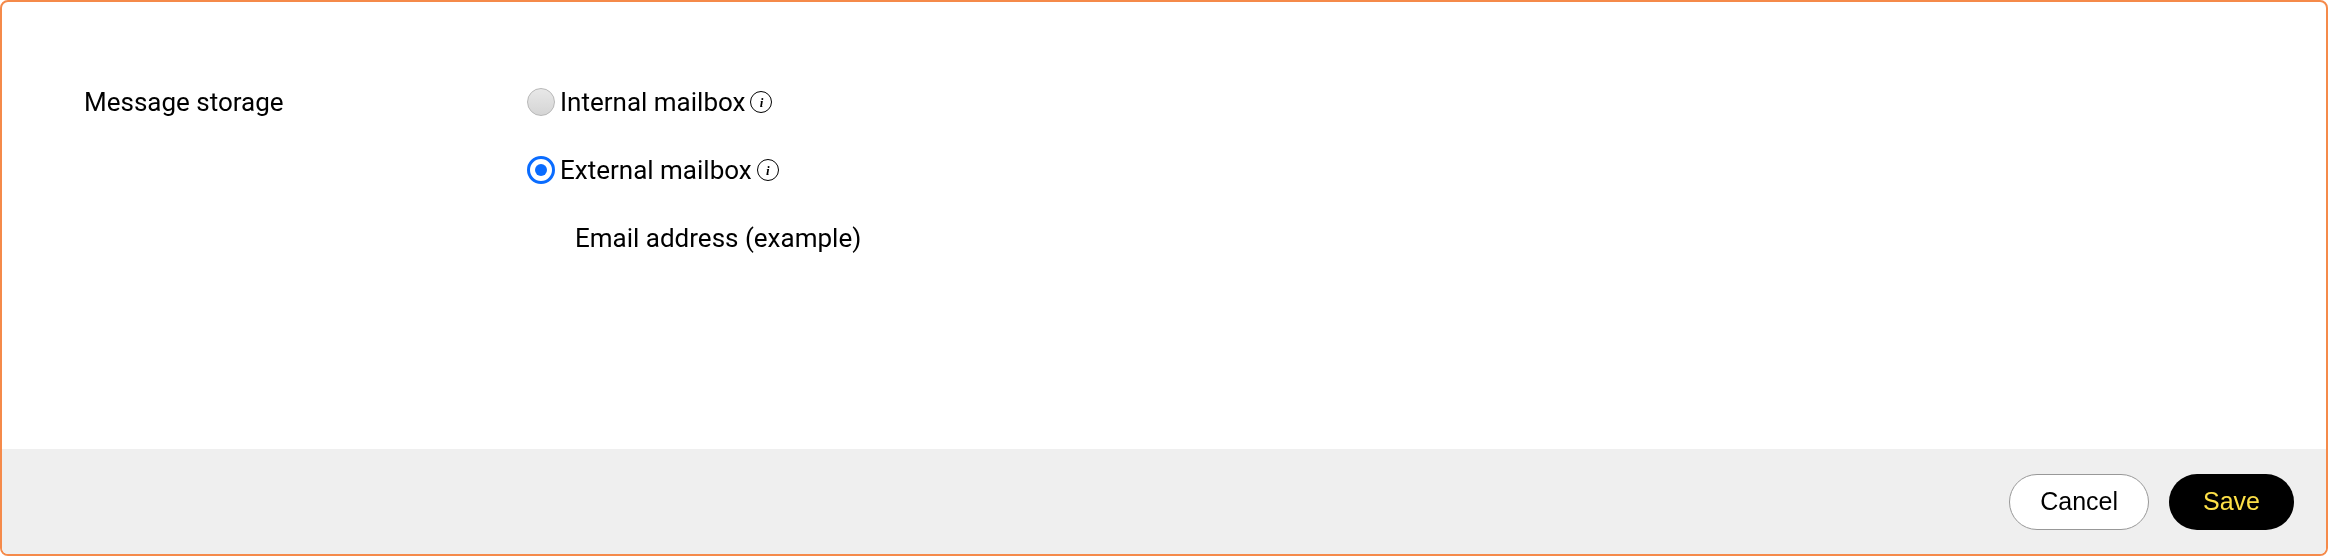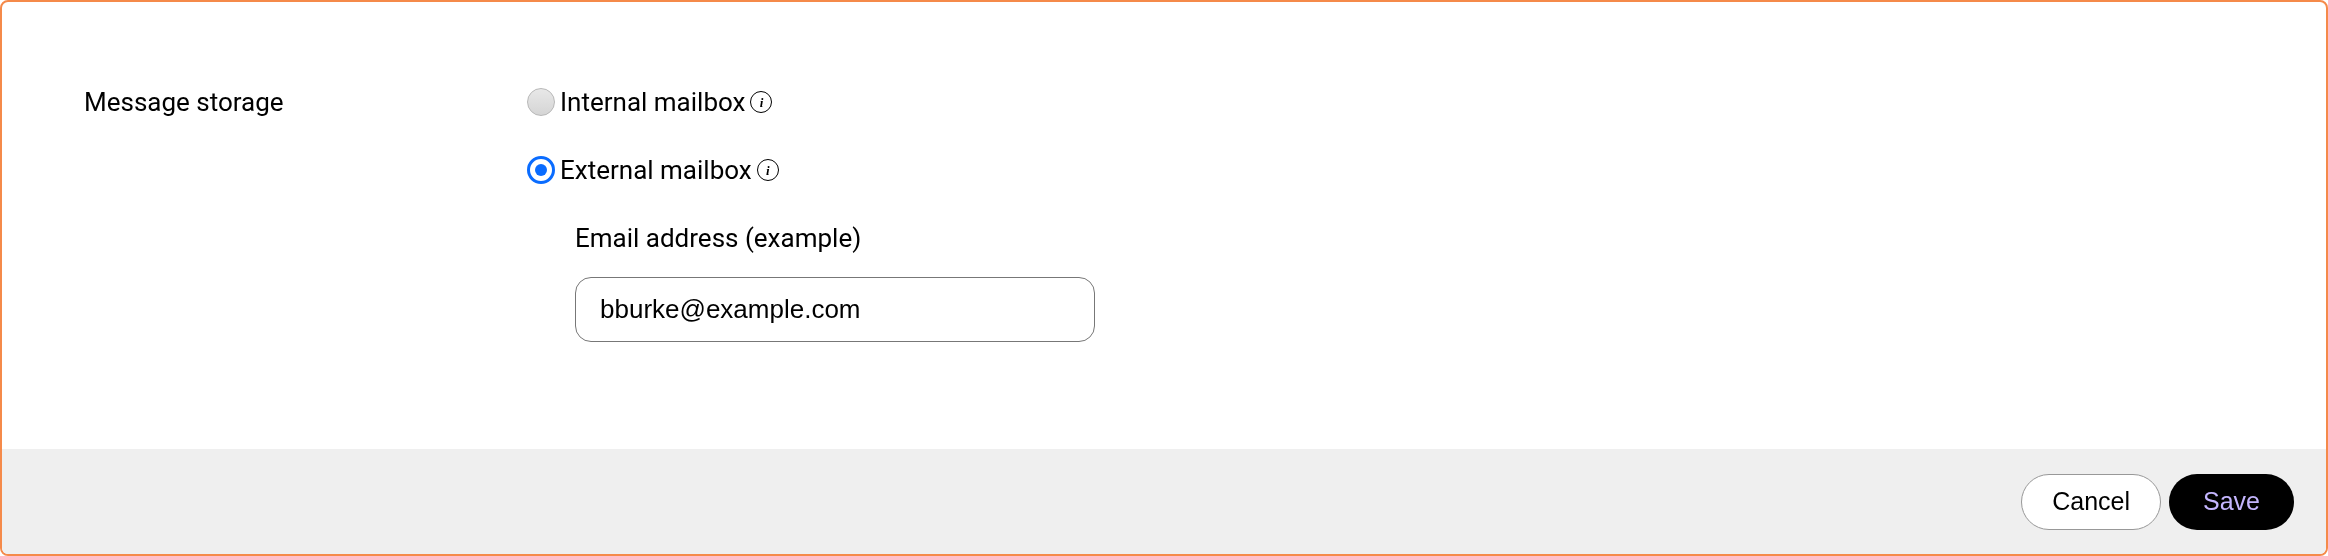--- a/index.html
+++ b/index.html
@@ -107,41 +107,41 @@
     color: #000;
     outline: none;
     background: #fff;
   }
   .footer {
     height: 105px;
     background: #efefef;
     display: flex;
     align-items: center;
     justify-content: flex-end;
-    gap: 8px;
+    gap: 20px;
     padding-right: 32px;
     border-radius: 0 0 6px 6px;
   }
   .btn {
     height: 56px;
     border-radius: 28px;
     font-size: 25px;
     font-weight: 400;
     cursor: pointer;
     padding: 0 30px;
     border: none;
   }
   .btn-secondary {
     background: #fff;
     border: 1.5px solid #989898;
     color: #000;
   }
   .btn-primary {
     background: #000;
-    color: #c4b5fd;
+    color: #fde047;
     padding: 8px 34px;
   }
 </style>
 </head>
 <body>
 
 <div class="panel">
   <div class="content">
     <div class="label-col">
       <div class="section-label">Message storage</div>
@@ -155,21 +155,20 @@
       </div>
 
       <div class="radio-row">
         <div class="radio radio-selected"></div>
         <span class="radio-label">External mailbox</span>
         <span class="info-icon">i</span>
       </div>
 
       <div class="field-block">
         <div class="field-label">Email address (example)</div>
-        <input type="text" class="text-input" value="bburke@example.com" style="">
       </div>
 
     </div>
   </div>
 
   <div class="footer">
     <button class="btn btn-secondary">Cancel</button>
     <button class="btn btn-primary">Save</button>
   </div>
 </div>

